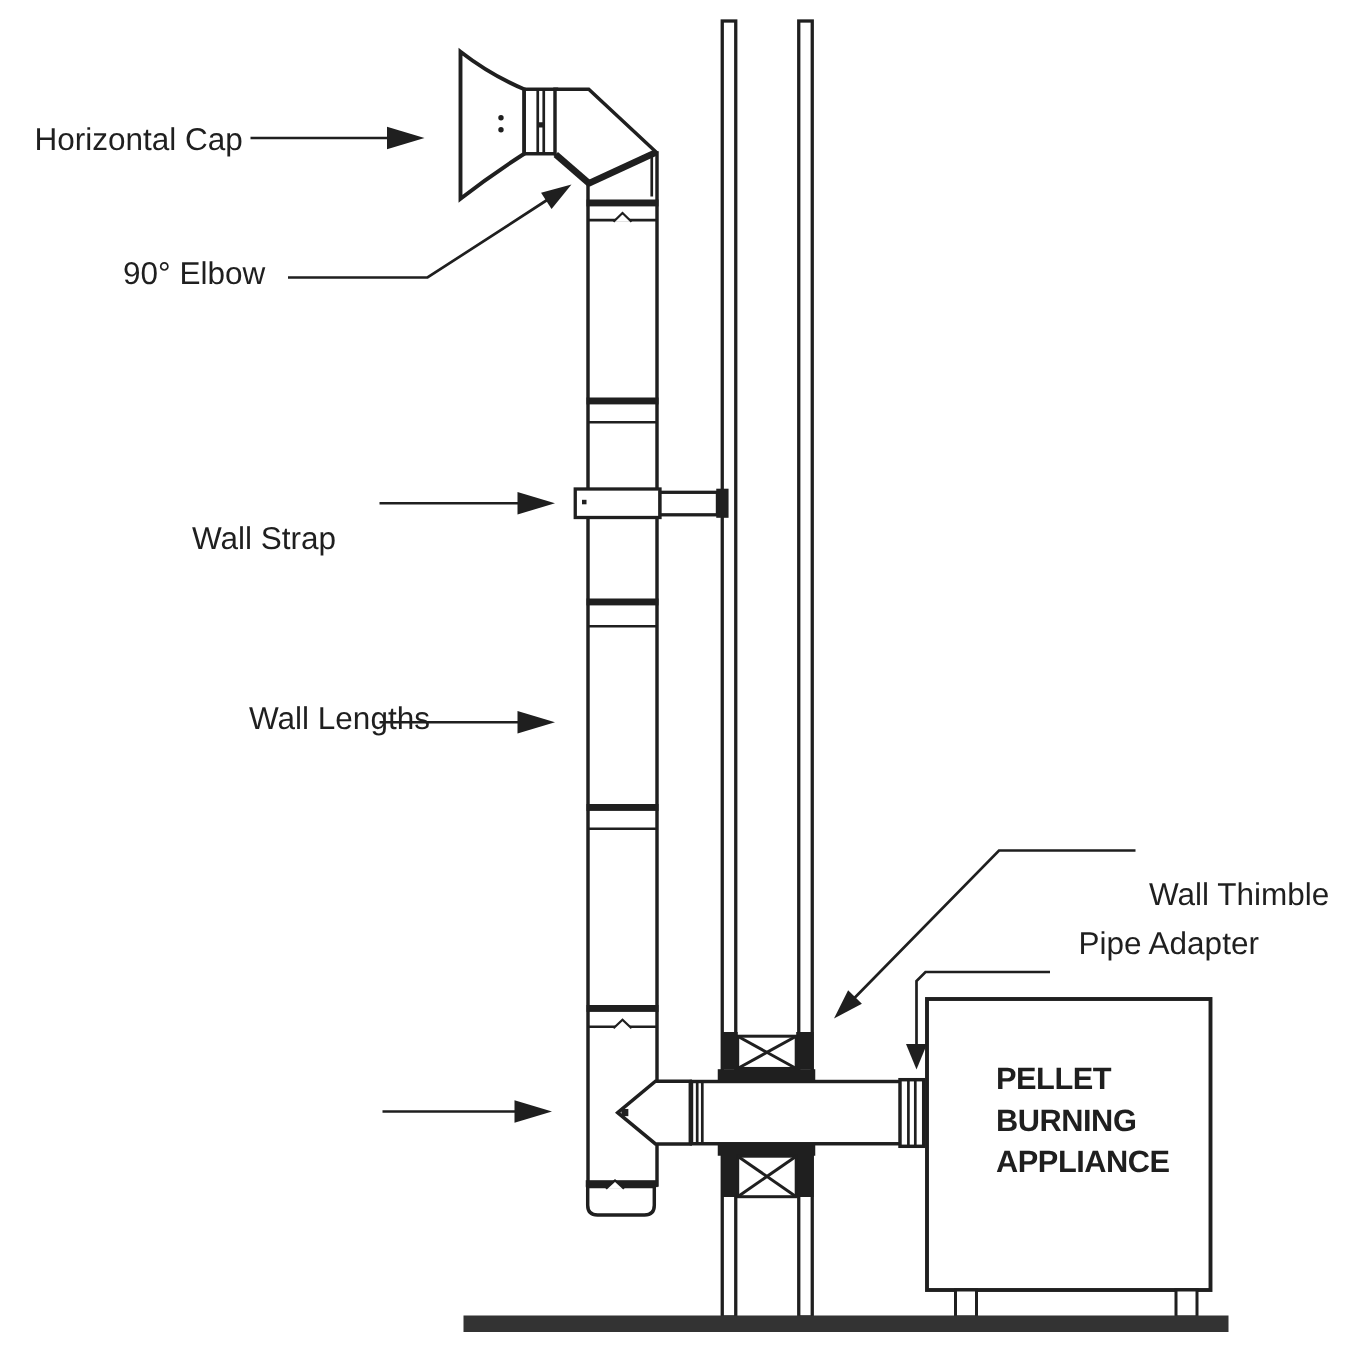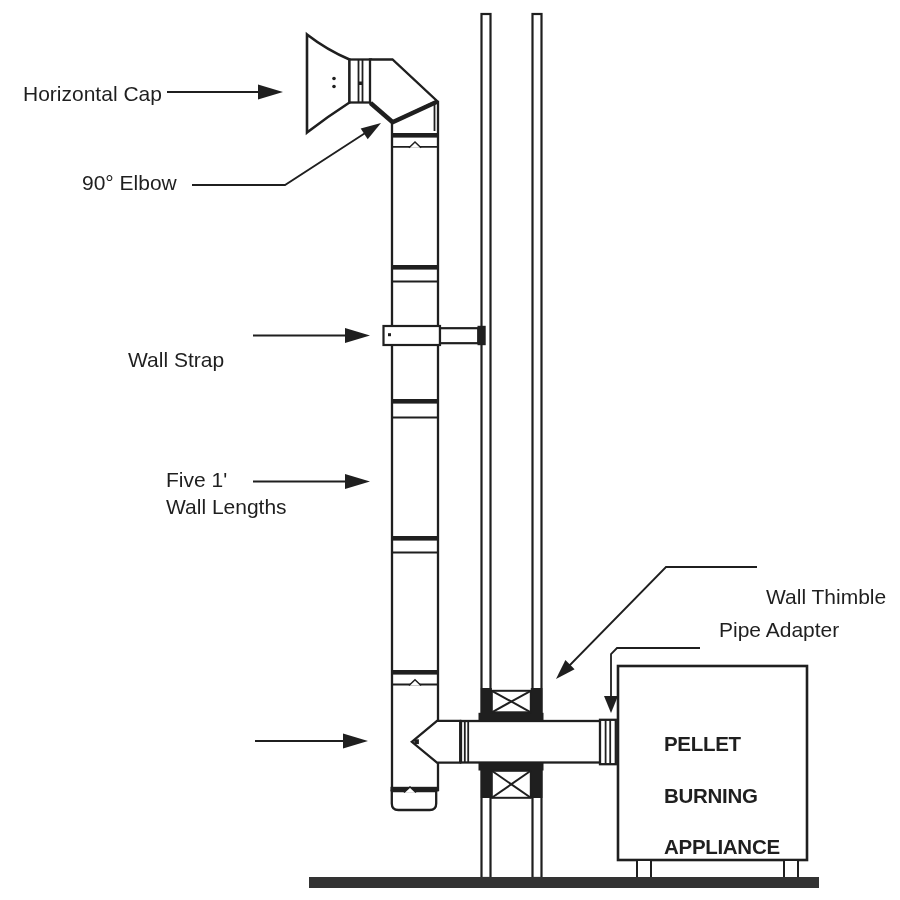--- a/index.html
+++ b/index.html
@@ -26,21 +26,21 @@
   .label .ln{display:block;}
   .appliance-label{
     position:absolute;
     color:var(--line);
     font-size:20.5px;
     font-weight:bold;
     line-height:27.5px;
     letter-spacing:-0.3px;
     white-space:nowrap;
   }
-  .appliance-label .ln{display:block;margin-top:24px;}
+  .appliance-label .ln{display:block;}
 </style>
 </head>
 <body>
 
 <div class="canvas">
 
   <svg class="art" width="900" height="900" viewBox="0 0 900 900">
 
     <g stroke="#1f1f1f" fill="#ffffff">
       <rect x="481.5" y="14" width="9" height="864" stroke-width="2.2"></rect>
@@ -157,21 +157,20 @@
     </g>
   </svg>
 
   <div class="label" style="left:0px;top:81px;padding-left:23px;">Horizontal Cap</div>
 
   <div class="label" style="left:82px;top:170px;">90° Elbow</div>
 
   <div class="label" style="left:128px;top:318px;margin-top:29px;">Wall Strap</div>
 
   <div class="label" style="left:166px;top:466px;line-height:27px;">
-    <span class="ln">Five 1'</span>
     <span class="ln">Wall Lengths</span>
   </div>
 
   <div class="label" style="left:766px;top:584px;">Wall Thimble</div>
 
   <div class="label" style="left:719px;top:617px;">Pipe Adapter</div>
 
 
   <div class="appliance-label" style="left:664px;top:706px;">
     <span class="ln">PELLET</span>

